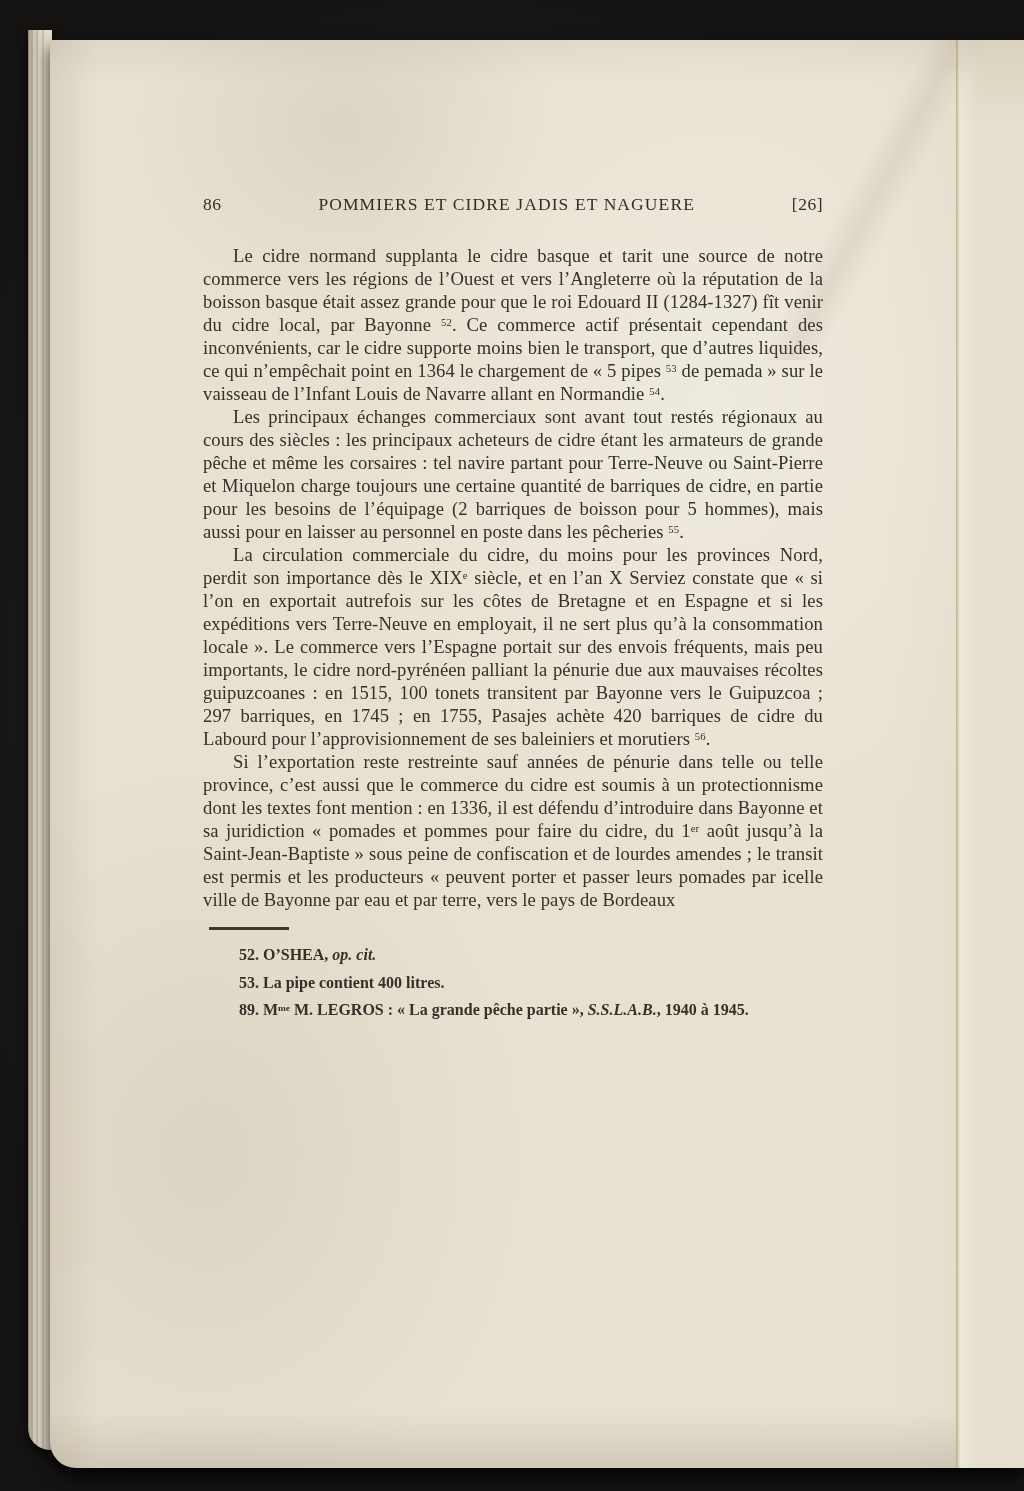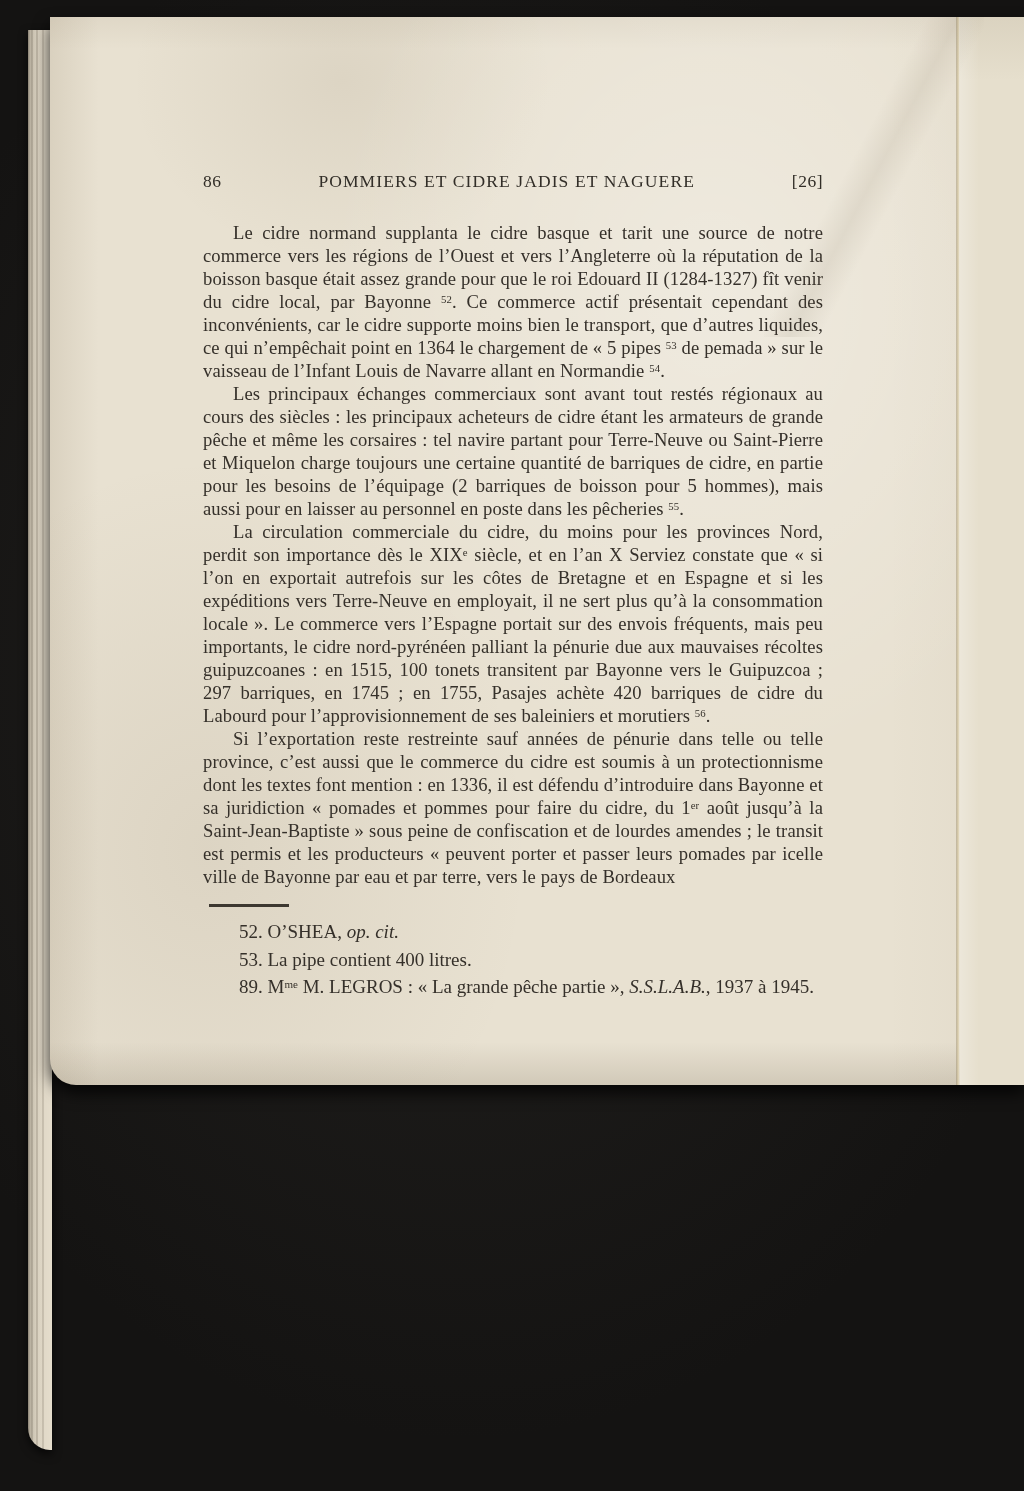--- a/index.html
+++ b/index.html
@@ -24,22 +24,22 @@
     background: linear-gradient(90deg,
       #847c6e 0px, #a59d8e 1px, #c1b9a8 3px, #978f80 4px,
       #ccc4b3 5px, #d6cebd 8px, #a49b8b 9px,
       #dad2c1 10px, #ded6c5 14px, #aea595 15px,
       #e1d9c8 16px, #e5ddcc 24px);
     box-shadow: 0 4px 10px rgba(0,0,0,0.7);
   }
   
   .page {
     position: absolute;
-    left: 50px; top: 17px;
-    width: 974px; height: 1068px;
+    left: 50px; top: 40px;
+    width: 974px; height: 1428px;
     border-bottom-left-radius: 26px;
     background:
       radial-gradient(ellipse 620px 780px at 68% 26%, rgba(255,255,255,0.30), rgba(255,255,255,0) 62%),
       radial-gradient(ellipse 460px 560px at 16% 78%, rgba(118,100,72,0.10), rgba(118,100,72,0) 70%),
       radial-gradient(ellipse 300px 260px at 30% 6%, rgba(120,104,78,0.10), rgba(120,104,78,0) 70%),
       linear-gradient(90deg, rgba(130,112,84,0.14) 0%, rgba(130,112,84,0) 5%, rgba(0,0,0,0) 86%, rgba(130,112,84,0.06) 100%),
       linear-gradient(180deg, rgba(120,104,78,0.08) 0%, rgba(0,0,0,0) 3%, rgba(0,0,0,0) 96%, rgba(90,76,54,0.16) 100%),
       #e8e1d1;
     box-shadow: 0 8px 16px rgba(0,0,0,0.8);
   }
@@ -102,23 +102,24 @@
   }
   em { font-style: italic; }
   .fn-sep {
     width: 80px; height: 3px;
     background: #3d3830;
     margin: 16px 0 13px 6px;
   }
   .footnotes p.footnote {
     margin: 1px 0 3px 0;
     text-indent: 36px;
-    font-size: 19px;
+    font-size: 16px;
     line-height: 24.5px;
     text-align: justify;
+    font-weight: bold;
   }
 </style>
 </head>
 <body>
 
 <div class="stage">
   <div class="page-edges"></div>
   <div class="page">
     <div class="facing"></div>
     <div class="gutter"></div>
@@ -131,17 +132,17 @@
       <div class="body-text">
           <p class="para"><span>Le cidre normand supplanta le cidre basque et tarit une source de notre commerce vers les régions de l’Ouest et vers l’Angleterre où la réputation de la boisson basque était assez grande pour que le roi Edouard II (1284-1327) fît venir du cidre local, par Bayonne </span><sup>52</sup><span>. Ce commerce actif présentait cependant des inconvénients, car le cidre supporte moins bien le transport, que d’autres liquides, ce qui n’empêchait point en 1364 le chargement de « 5 pipes </span><sup>53</sup><span> de pemada » sur le vaisseau de l’Infant Louis de Navarre allant en Normandie </span><sup>54</sup><span>.</span></p>
           <p class="para"><span>Les principaux échanges commerciaux sont avant tout restés régionaux au cours des siècles : les principaux acheteurs de cidre étant les armateurs de grande pêche et même les corsaires : tel navire partant pour Terre-Neuve ou Saint-Pierre et Miquelon charge toujours une certaine quantité de barriques de cidre, en partie pour les besoins de l’équipage (2 barriques de boisson pour 5 hommes), mais aussi pour en laisser au personnel en poste dans les pêcheries </span><sup>55</sup><span>.</span></p>
           <p class="para"><span>La circulation commerciale du cidre, du moins pour les provinces Nord, perdit son importance dès le XIX</span><sup>e</sup><span> siècle, et en l’an X Serviez constate que « si l’on en exportait autrefois sur les côtes de Bretagne et en Espagne et si les expéditions vers Terre-Neuve en employait, il ne sert plus qu’à la consommation locale ». Le commerce vers l’Espagne portait sur des envois fréquents, mais peu importants, le cidre nord-pyrénéen palliant la pénurie due aux mauvaises récoltes guipuzcoanes : en 1515, 100 tonets transitent par Bayonne vers le Guipuzcoa ; 297 barriques, en 1745 ; en 1755, Pasajes achète 420 barriques de cidre du Labourd pour l’approvisionnement de ses baleiniers et morutiers </span><sup>56</sup><span>.</span></p>
           <p class="para"><span>Si l’exportation reste restreinte sauf années de pénurie dans telle ou telle province, c’est aussi que le commerce du cidre est soumis à un protectionnisme dont les textes font mention : en 1336, il est défendu d’introduire dans Bayonne et sa juridiction « pomades et pommes pour faire du cidre, du 1</span><sup>er</sup><span> août jusqu’à la Saint-Jean-Baptiste » sous peine de confiscation et de lourdes amendes ; le transit est permis et les producteurs « peuvent porter et passer leurs pomades par icelle ville de Bayonne par eau et par terre, vers le pays de Bordeaux</span></p>
         </div>
       <div class="fn-sep"></div>
       <div class="footnotes">
           <p class="footnote"><span>52. O’SHEA, </span><em>op. cit.</em></p>
           <p class="footnote"><span>53. La pipe contient 400 litres.</span></p>
-          <p class="footnote"><span>89. M</span><sup>me</sup><span> M. LEGROS : « La grande pêche partie », </span><em>S.S.L.A.B.</em><span>, 1937 à 1945.</span></p>
+          <p class="footnote"><span>89. M</span><sup>me</sup><span> M. LEGROS : « La grande pêche partie », </span><em>S.S.L.A.B.</em><span>, 1940 à 1945.</span></p>
         </div>
     </div>
   </div>
 </div>
 
 </body></html>

